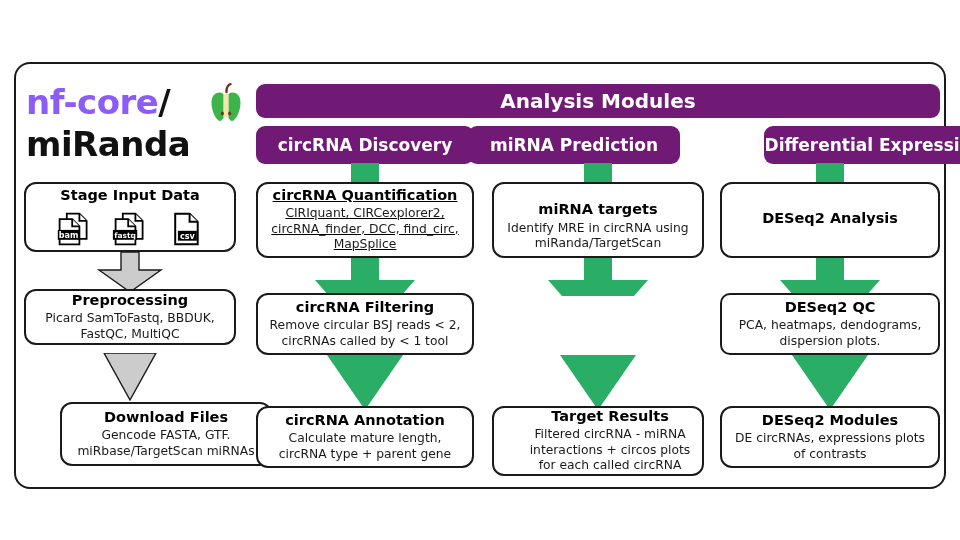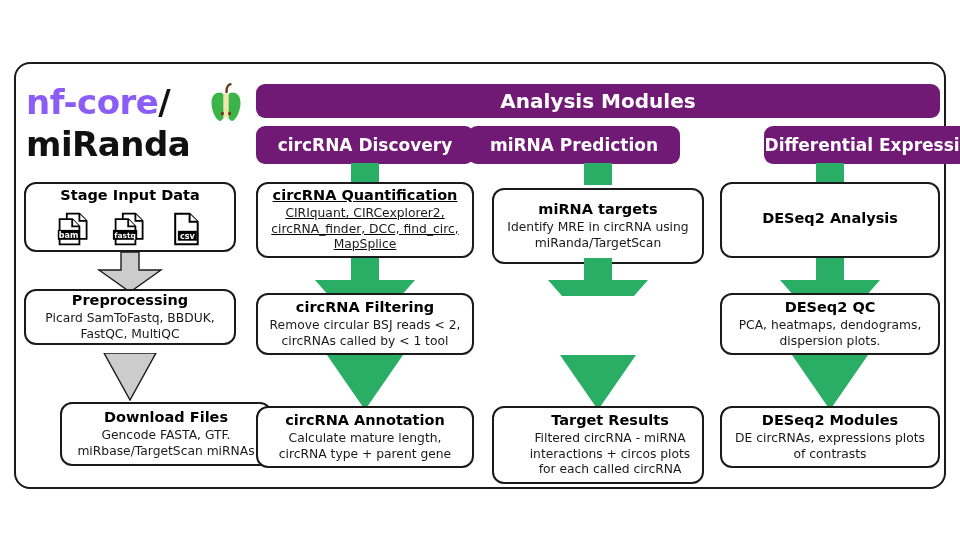--- a/index.html
+++ b/index.html
@@ -223,59 +223,59 @@
   <div class="card" style="left:256px; top:406px; width:218px; height:62px;">
     <div class="card-title">circRNA Annotation</div>
     <div class="card-desc">Calculate mature length, circRNA type + parent gene</div>
   </div>
 
   <div class="arrow" style="left:584px; top:163px; width:28px; height:22px;">
     <svg width="28" height="22" viewBox="0 0 28 22">
         <rect x="0" y="0" width="28" height="22" fill="#2aae66"></rect>
       </svg>
   </div>
-  <div class="card" style="left:492px; top:188px; width:212px; height:76px;">
+  <div class="card" style="left:492px; top:182px; width:212px; height:76px;justify-content:flex-end;">
     <div class="card-title">miRNA targets</div>
     <div class="card-desc">Identify MRE in circRNA using miRanda/TargetScan</div>
   </div>
 
   <div class="arrow" style="left:544px; top:258px; width:108px; height:42px;">
     <svg width="108" height="42" viewBox="0 0 108 42">
       <polygon points="40,0 68,0 68,22 104,22 90,38 18,38 4,22 40,22" fill="#2aae66"></polygon>
     </svg>
   </div>
 
 
   <div class="arrow" style="left:560px; top:355px; width:76px; height:56px;">
     <svg width="76" height="56" viewBox="0 0 76 56">
       <polygon points="0,0 76,0 38,55" fill="#2aae66"></polygon>
     </svg>
   </div>
 
-  <div class="card" style="left:492px; top:406px; width:212px; height:78px;padding-left:32px;">
+  <div class="card" style="left:492px; top:406px; width:212px; height:70px;padding-left:32px;">
     <div class="card-title">Target Results</div>
     <div class="card-desc">Filtered circRNA - miRNA interactions + circos plots for each called circRNA</div>
   </div>
 
   <div class="arrow" style="left:816px; top:163px; width:28px; height:22px;">
     <svg width="28" height="22" viewBox="0 0 28 22">
         <rect x="0" y="0" width="28" height="22" fill="#2aae66"></rect>
       </svg>
   </div>
   <div class="card" style="left:720px; top:182px; width:220px; height:76px;">
     <div class="card-title">DESeq2 Analysis</div>
   </div>
 
   <div class="arrow" style="left:776px; top:258px; width:108px; height:42px;">
     <svg width="108" height="42" viewBox="0 0 108 42">
       <polygon points="40,0 68,0 68,22 104,22 90,38 18,38 4,22 40,22" fill="#2aae66"></polygon>
     </svg>
   </div>
 
-  <div class="card" style="left:720px; top:293px; width:220px; height:62px;">
+  <div class="card" style="left:720px; top:293px; width:220px; height:62px;border-radius:10px;">
     <div class="card-title">DESeq2 QC</div>
     <div class="card-desc">PCA, heatmaps, dendograms, dispersion plots.</div>
   </div>
 
   <div class="arrow" style="left:792px; top:355px; width:76px; height:56px;">
     <svg width="76" height="56" viewBox="0 0 76 56">
       <polygon points="0,0 76,0 38,55" fill="#2aae66"></polygon>
     </svg>
   </div>
 

